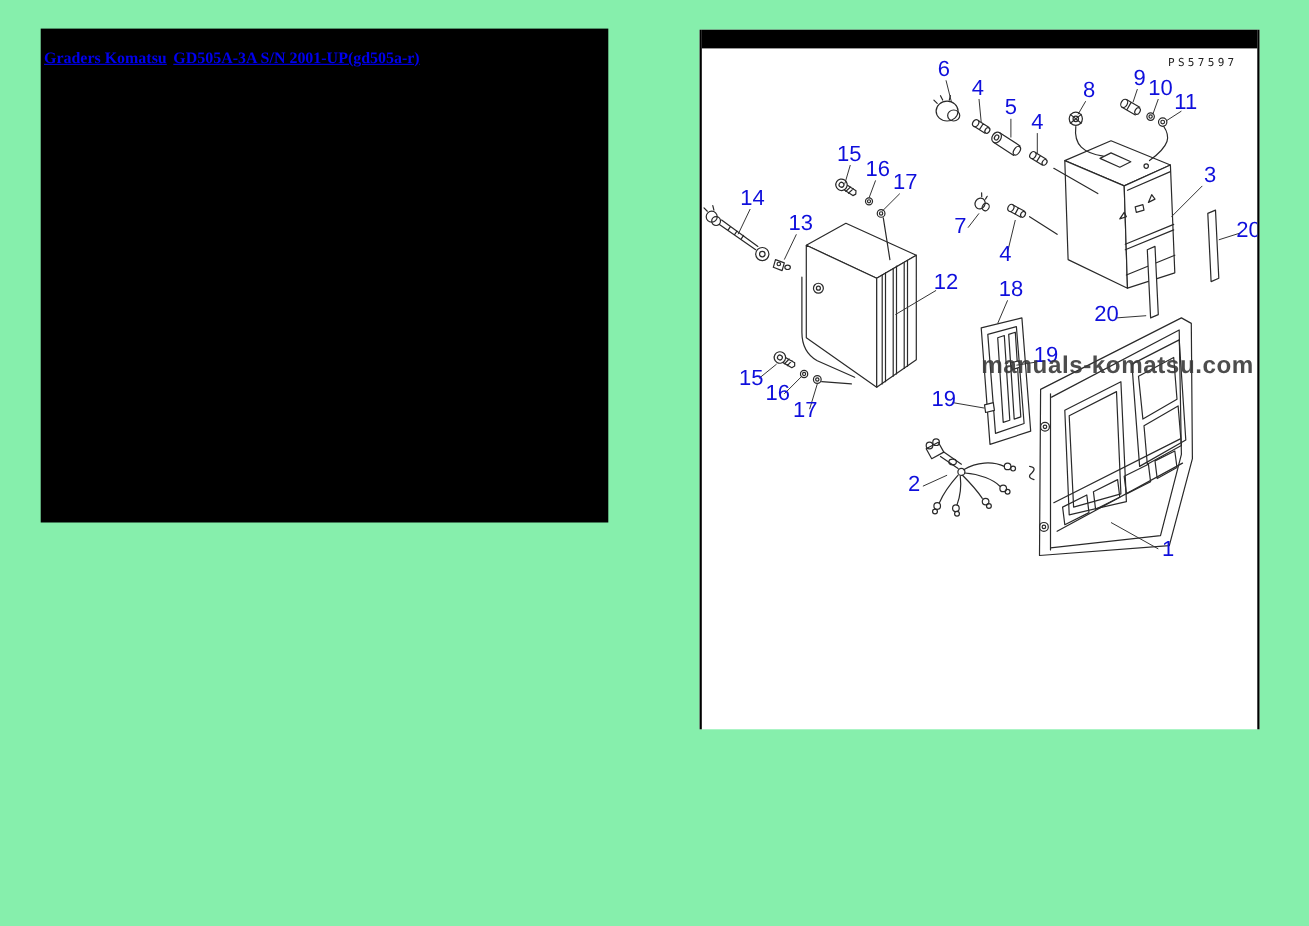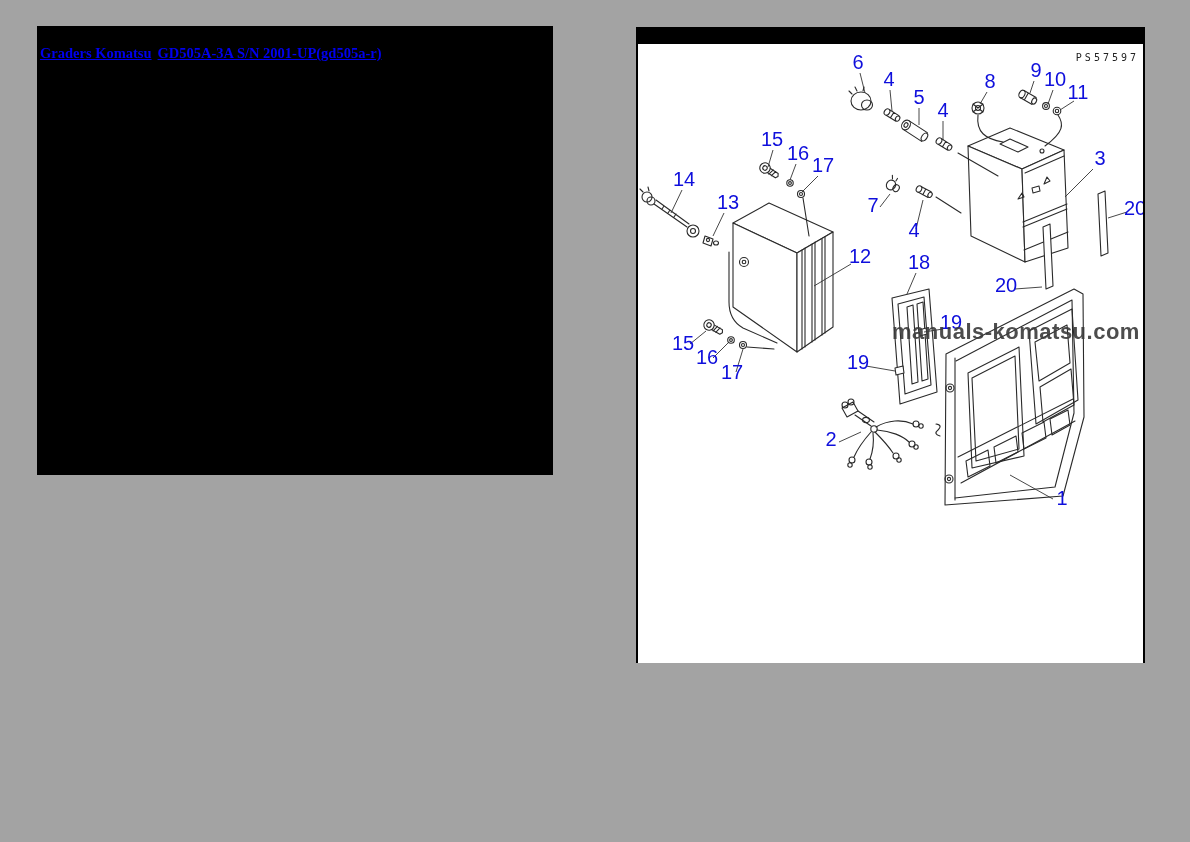--- a/index.html
+++ b/index.html
@@ -1,29 +1,29 @@
 <!DOCTYPE html>
 <html><head>
 <meta charset="utf-8">
 <style>
   html,body{margin:0;padding:0;background:#fff;}
-  #stage{position:relative;width:1190px;height:842px;background:#a3a3a3;overflow:hidden;
+  #stage{position:relative;width:1190px;height:842px;background:#86efac;overflow:hidden;
          font-family:"Liberation Sans",sans-serif;}
   
   #left-panel{position:absolute;left:37px;top:26px;width:516px;height:449px;background:#000;
               padding:0;box-sizing:border-box;}
   #left-links{position:absolute;left:3px;top:19px;white-space:nowrap;
               font-family:"Liberation Serif",serif;font-weight:bold;font-size:14.5px;}
   #left-links a{color:#0000ee;text-decoration:underline;cursor:pointer;}
   #left-links a + a{margin-left:6px;}
   
   #diagram-panel{position:absolute;left:636px;top:27px;width:509px;height:636px;background:#fff;
                  border-left:2px solid #000;border-right:2px solid #000;box-sizing:border-box;}
   #diagram-topbar{position:absolute;left:0;top:0;width:100%;height:17px;background:#000;}
-  #figure-code{position:absolute;top:25px;right:4px;font-family:"DejaVu Sans Mono",monospace;
+  #figure-code{position:absolute;top:25px;right:18px;font-family:"DejaVu Sans Mono",monospace;
                font-size:10px;letter-spacing:3px;color:#222;}
   #diagram-svg{position:absolute;left:0;top:0;width:505px;height:636px;}
   svg .ln{stroke:#2a2a2a;stroke-width:1.1;fill:none;stroke-linecap:round;stroke-linejoin:round;}
   svg .fc{stroke:#2a2a2a;stroke-width:1.1;fill:#fff;stroke-linejoin:round;}
   svg .leader{stroke:#333;stroke-width:0.9;fill:none;}
   svg text.callout{font-family:"Liberation Sans",sans-serif;font-size:20px;}
   svg text.watermark{font-family:"Liberation Sans",sans-serif;font-size:22px;font-weight:600;letter-spacing:0.5px;}
 </style>
 </head>
 <body>

